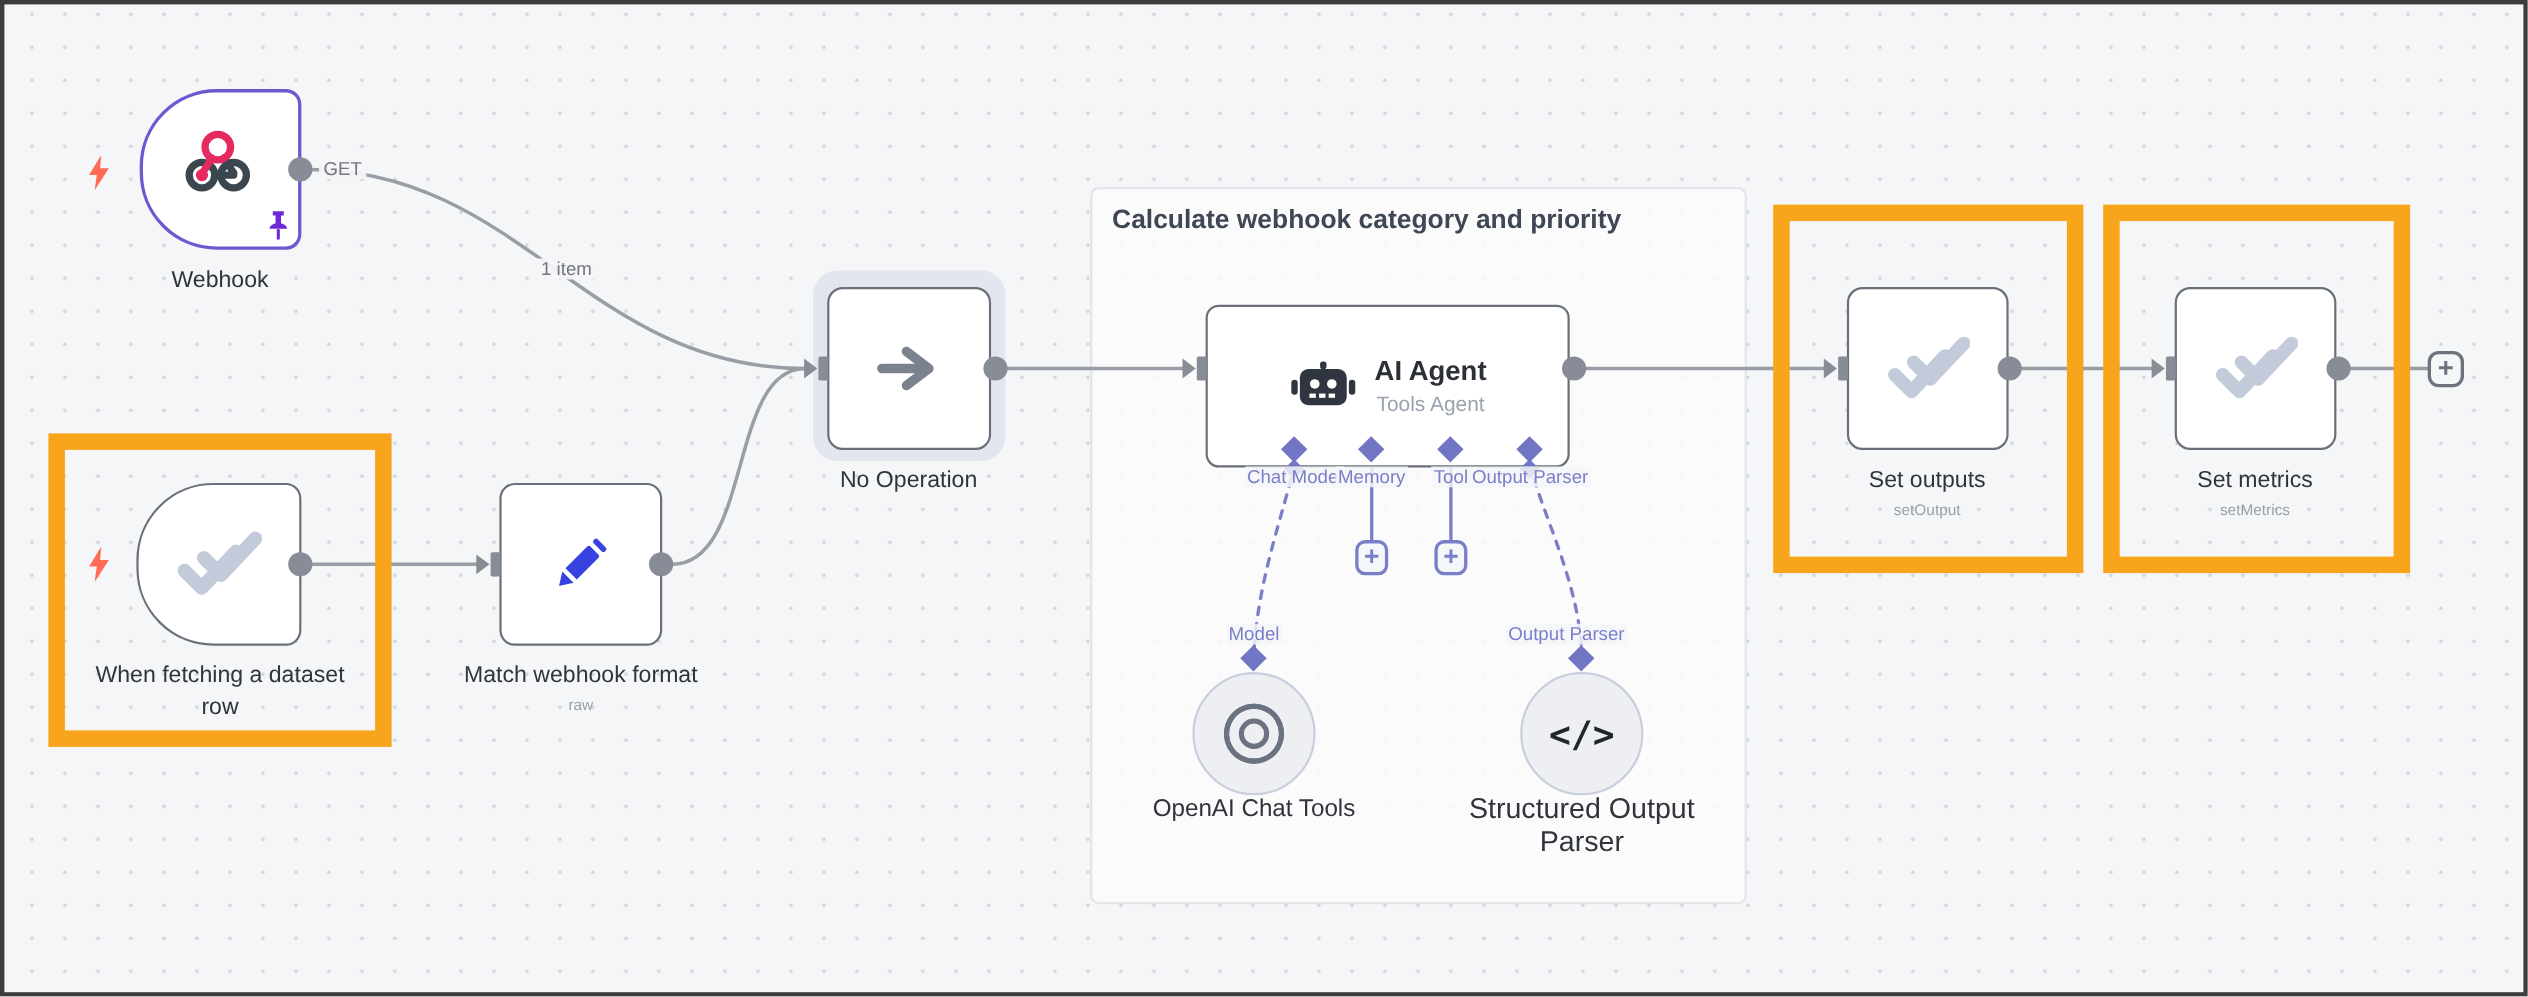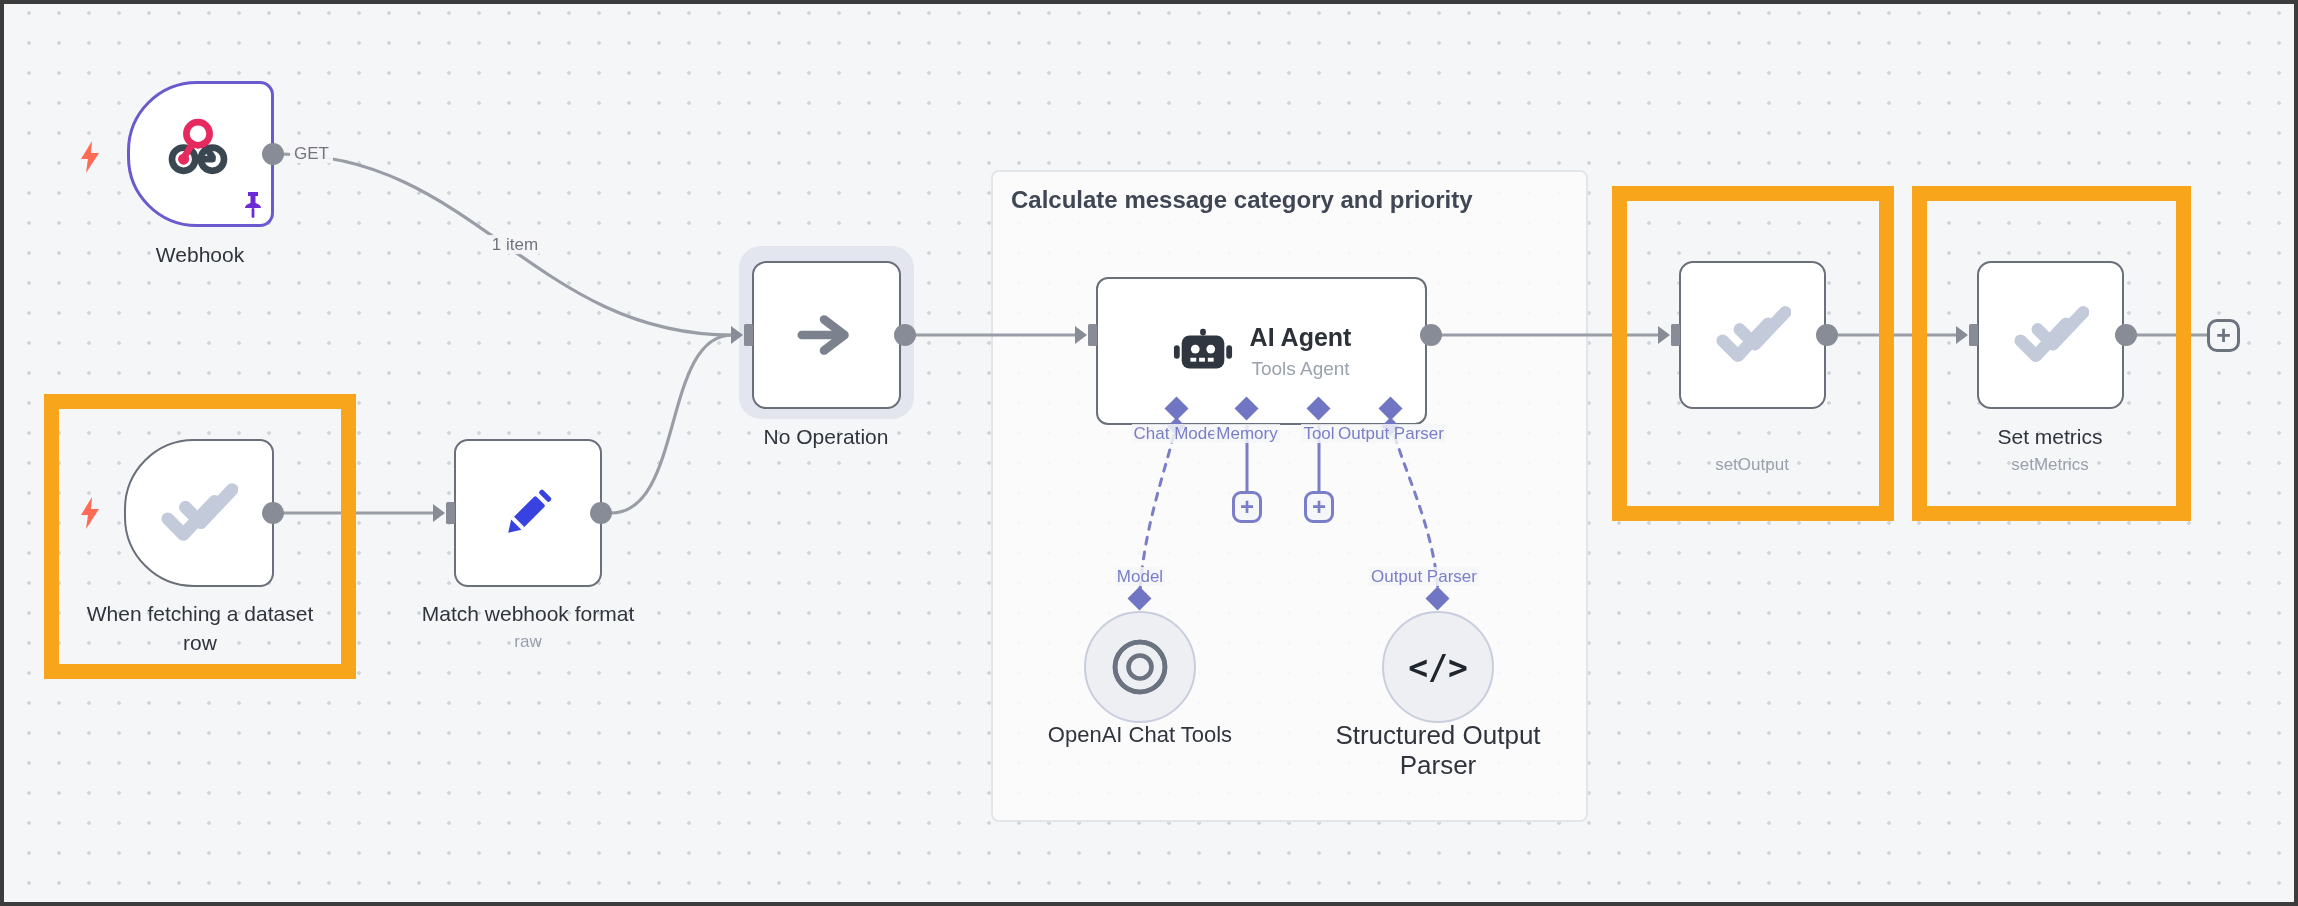--- a/index.html
+++ b/index.html
@@ -67,21 +67,21 @@
   .diamond{position:absolute;width:17px;height:17px;background:#7176c4;transform:rotate(45deg);z-index:5;}
   .diamond.small{width:13px;height:13px;}
   .plus-btn{
     box-sizing:border-box;display:flex;align-items:center;justify-content:center;
     background:#f5f6f8;font-weight:600;
   }
   .plus-btn.purple{width:30px;height:32px;border:3px solid #7a7ec8;border-radius:9px;color:#7a7ec8;font-size:24px;}
   .plus-btn.gray{width:33px;height:33px;border:3px solid #6c737e;border-radius:10px;color:#6c737e;font-size:25px;}
   
   .lbl{font-size:21px;font-weight:500;color:#30343d;text-align:center;line-height:29px;}
-  .sublbl{font-size:17px;font-weight:400;color:#9aa0ab;text-align:center;}
+  .sublbl{font-size:14px;font-weight:400;color:#9aa0ab;text-align:center;}
   .wire-lbl{font-size:17px;color:#70757f;}
   .wire-lbl span{background:rgba(245,246,248,.95);padding:0 4px;}
   .port-lbl{width:200px;text-align:center;font-size:17px;color:#7a7ec8;}
   .port-lbl span{background:rgba(245,246,248,.85);padding:0 2px;}
   .icon-float{display:block;}
 </style>
 </head>
 <body>
 
 <div class="canvas">
@@ -98,21 +98,21 @@
     </g>
     <g stroke="#7a7ec8" stroke-width="3" fill="none" stroke-linecap="round">
       <path d="M 1243 415 L 1243 489"></path>
       <path d="M 1315 415 L 1315 489"></path>
       <path stroke-dasharray="7 8" d="M 1173 417 C 1164 460, 1140 520, 1136 588"></path>
       <path stroke-dasharray="7 8" d="M 1387 417 C 1396 460, 1430 520, 1434 588"></path>
     </g>
   </svg>
 
   <div class="group-box abs">
-    <div class="group-title">Calculate message category and priority</div>
+    <div class="group-title">Calculate webhook category and priority</div>
   </div>
 
   <div class="frame f1 abs"></div>
   <div class="frame f2 abs"></div>
   <div class="frame f3 abs"></div>
 
   <div class="node trigger webhook abs">
     <svg width="62" height="62" viewBox="0 0 56 56" style="margin:-14px 0 0 -6px">
       <g fill="none" stroke-linecap="round">
         <circle cx="15" cy="39" r="10.5" stroke="#3a4750" stroke-width="6"></circle>
@@ -262,20 +262,21 @@
         <polyline points="26,34 42,50 74,16"></polyline>
         <polyline points="8,46 24,62 56,28"></polyline>
       </g>
     </svg>
   </div>
   <svg class="conn abs" viewBox="0 0 28 26" style="left:1652px;top:318px">
     <path d="M2 4 L14 13 L2 22 Z" fill="#878c96"></path>
     <rect x="15" y="2" width="9" height="22" rx="1.5" fill="#878c96"></rect>
   </svg>
   <div class="dot" style="left:1812px;top:320px"></div>
+  <div class="lbl abs" style="left:1598px;top:418px;width:300px">Set outputs</div>
   <div class="sublbl abs" style="left:1598px;top:451px;width:300px">setOutput</div>
 
   <div class="node setmet abs">
     <svg width="76" height="76" viewBox="0 0 80 80">
       <g fill="none" stroke="#c3cbdb" stroke-width="13" stroke-linecap="round" stroke-linejoin="round">
         <polyline points="26,34 42,50 74,16"></polyline>
         <polyline points="8,46 24,62 56,28"></polyline>
       </g>
     </svg>
   </div>

